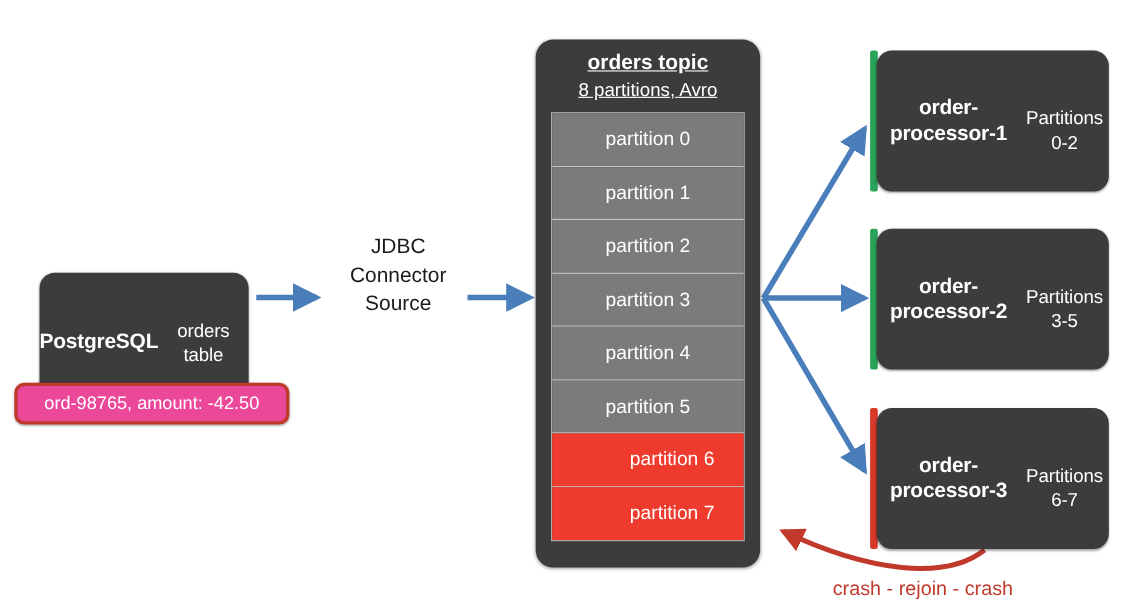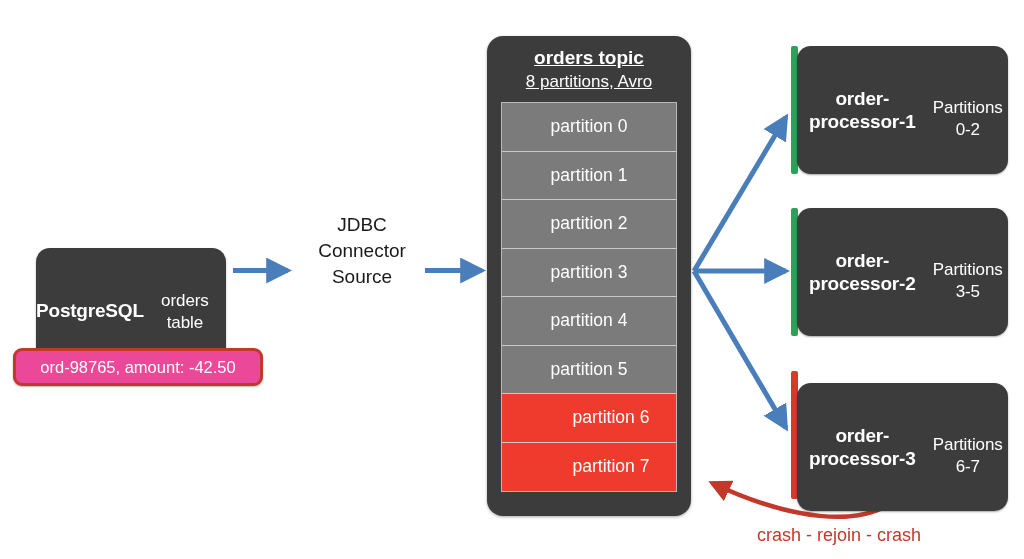--- a/index.html
+++ b/index.html
@@ -141,21 +141,21 @@
   .consumer {
     position: absolute;
     left: 797px;
     width: 211px;
     height: 128px;
   }
   .consumer .title { font-size: 19px; }
   .consumer .sub { font-size: 17px; margin-top: 18px; }
   #consumer-1 { top: 46px; }
   #consumer-2 { top: 208px; }
-  #consumer-3 { top: 383px; }
+  #consumer-3 { top: 371px; }
   .status-bar {
     position: absolute;
     left: 791px;
     width: 7px;
     height: 128px;
     border-radius: 2px;
   }
   #status-bar-1 { top: 46px; background: #2aa35a; }
   #status-bar-2 { top: 208px; background: #2aa35a; }
   #status-bar-3 { top: 371px; background: #d8392b; }

